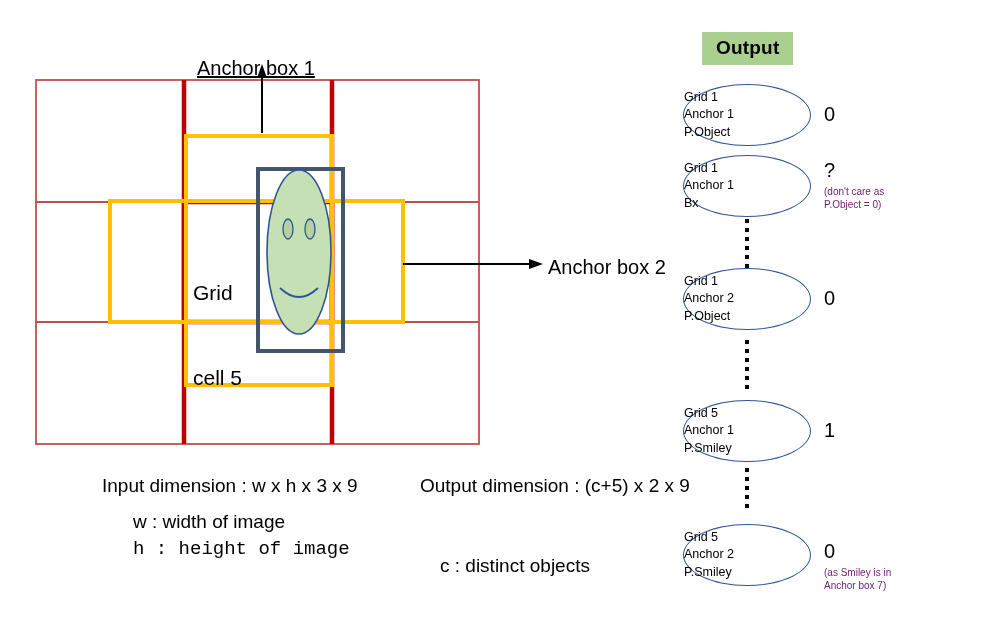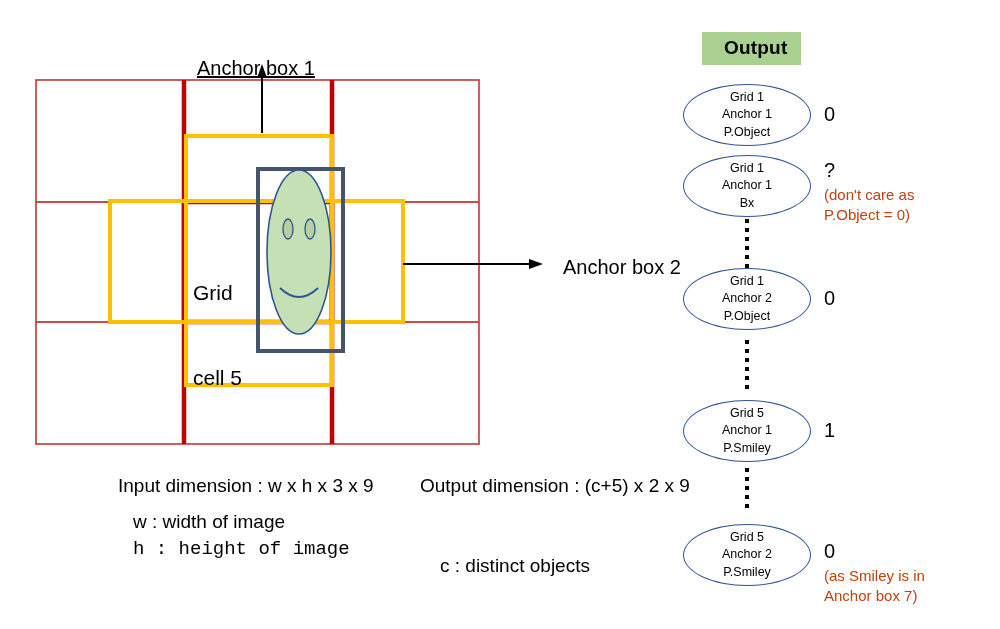--- a/index.html
+++ b/index.html
@@ -36,85 +36,83 @@
   .label-anchor1 {
     left: 197px;
     top: 56px;
     font-size: 20px;
     text-decoration: underline;
   }
   .label-anchor2 {
     left: 548px;
     top: 255px;
     font-size: 20px;
-    margin-left: 15px;
   }
   .label-gridcell {
     left: 193px;
     top: 222px;
     font-size: 21px;
     line-height: 1.35;
   }
 
   
-  .cap-input-dim  { left: 118px; top: 474px; font-size: 19px; }
+  .cap-input-dim  { left: 102px; top: 474px; font-size: 19px; }
   .cap-w          { left: 133px; top: 510px; font-size: 19px; }
   .cap-h          { left: 133px; top: 538px; font-size: 19px; font-family: Liberation Mono, monospace; }
   .cap-output-dim { left: 420px; top: 474px; font-size: 19px; }
   .cap-c          { left: 440px; top: 510px; font-size: 19px; margin-top: 44px; }
 
   
   #output-column {
     position: absolute;
     left: 620px;
     top: 0;
     width: 380px;
     height: 629px;
   }
   .output-badge {
     position: absolute;
     left: 702px;
     top: 32px;
     background: #a9d08e;
-    padding: 5px 14px 6px 22px;
+    padding: 5px 14px 6px 14px;
     font-size: 19px;
     font-weight: bold;
     color: #000;
     letter-spacing: 0.2px;
   }
   .node {
     position: absolute;
     width: 128px;
     height: 62px;
     border: 1.6px solid #2e5496;
     border-radius: 50%;
     box-sizing: border-box;
     display: flex;
     flex-direction: column;
-    align-items: center;
     justify-content: center;
     background: #ffffff;
   }
   .node span {
     font-size: 12.5px;
     line-height: 1.38;
     color: #000;
     white-space: pre;
   }
   .node-value {
     position: absolute;
     font-size: 20px;
     color: #000;
     white-space: pre;
   }
   .node-note {
     position: absolute;
-    font-size: 15px;
+    font-size: 10px;
     line-height: 1.3;
-    color: #c2410c;
+    color: #701a75;
     white-space: pre;
   }
   .vdots {
     position: absolute;
     width: 4px;
     display: flex;
     flex-direction: column;
     align-items: center;
     gap: 5px;
   }

